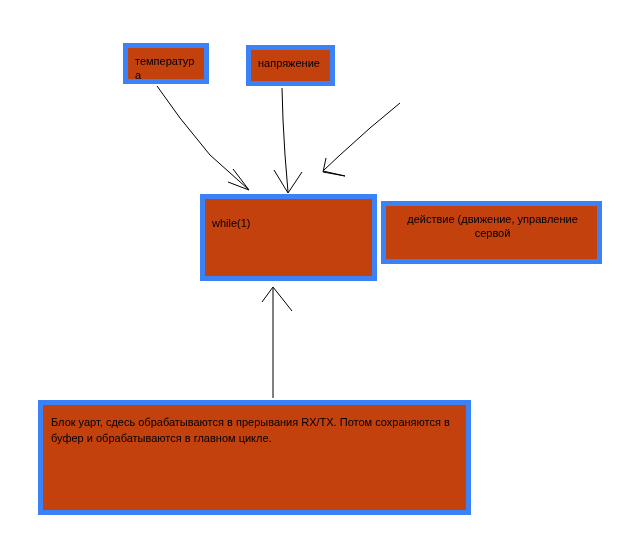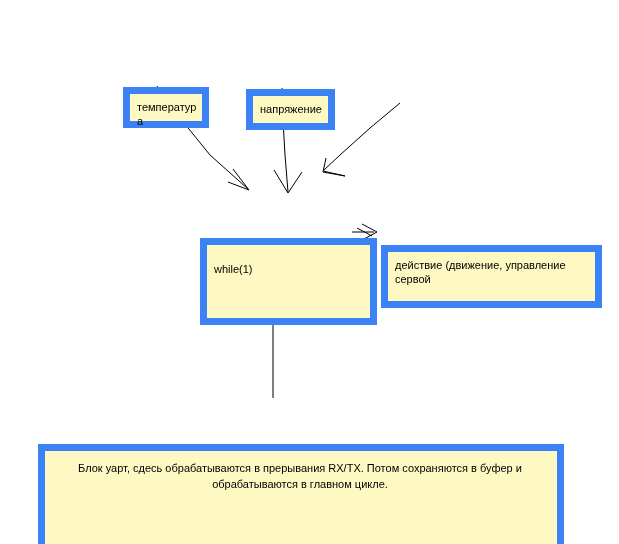--- a/index.html
+++ b/index.html
@@ -11,43 +11,42 @@
     position: relative;
     width: 619px;
     height: 544px;
     background: #ffffff;
     overflow: hidden;
     font-family: "Liberation Sans", sans-serif;
   }
   .node {
     position: absolute;
     box-sizing: border-box;
-    border: 7px solid #3b82f6;
-    background: #fef9c3;
-    margin-top: 44px;
+    border: 5px solid #3b82f6;
+    background: #c2410c;
   }
   .node-label {
     position: absolute;
     left: 7px;
     right: 5px;
     top: 6px;
     font-size: 11px;
     line-height: 14px;
     color: #000000;
     white-space: pre-wrap;
     word-wrap: break-word;
   }
   #box-temperature { left: 123px; top: 43px; width: 86px; height: 41px; }
   #box-temperature .node-label { width: 62px; }
   #box-voltage { left: 246px; top: 45px; width: 89px; height: 41px; }
   #box-error-library { left: 370px; top: 43px; width: 113px; height: 39px; }
   #box-while-loop { left: 200px; top: 194px; width: 177px; height: 87px; }
   #box-while-loop .node-label { top: 17px; }
-  #box-action { left: 381px; top: 201px; width: 221px; height: 63px; }
-  #box-uart { left: 38px; top: 400px; width: 526px; height: 115px; text-align: center; }
+  #box-action { left: 381px; top: 201px; width: 221px; height: 63px; text-align: center; }
+  #box-uart { left: 38px; top: 400px; width: 433px; height: 115px; }
   #box-uart .node-label { left: 8px; right: 10px; top: 9px; line-height: 16px; }
 
   #arrow-layer {
     position: absolute;
     left: 0;
     top: 0;
     width: 619px;
     height: 544px;
     pointer-events: none;
   }

